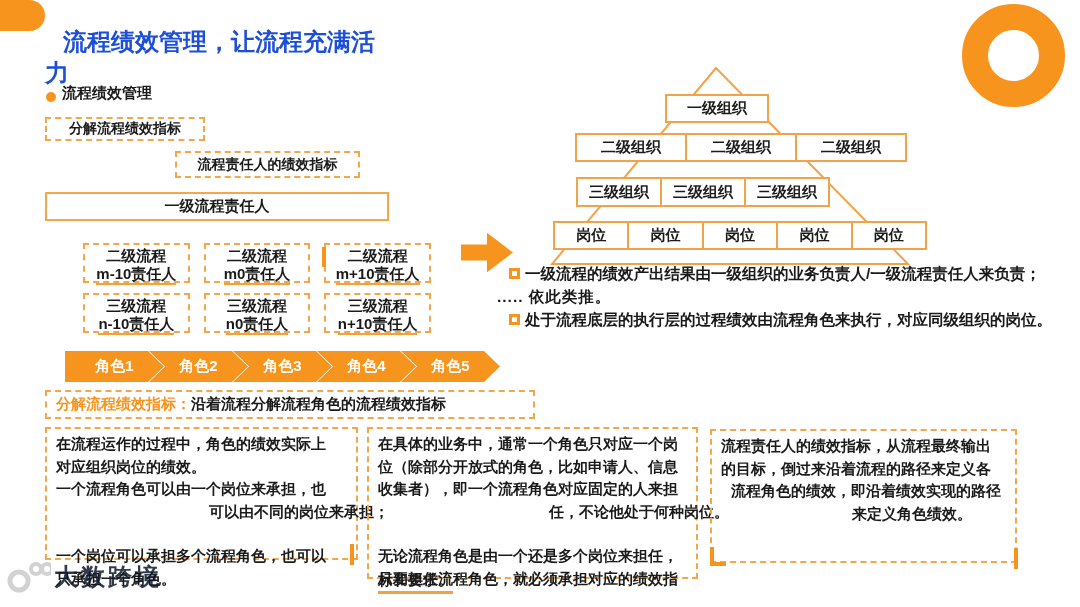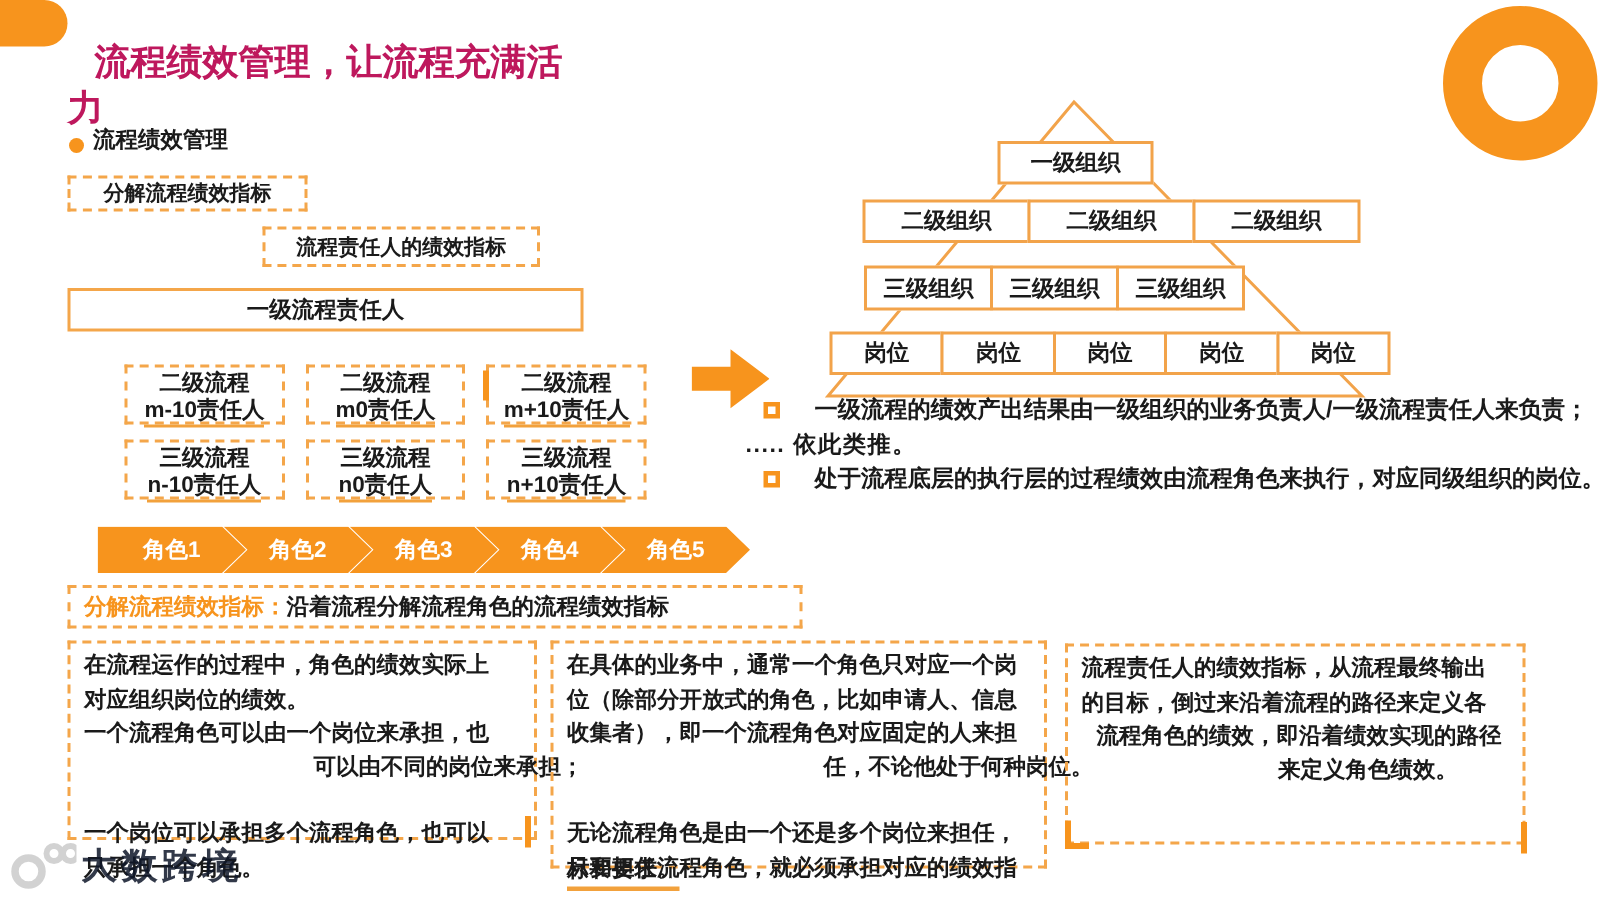--- a/index.html
+++ b/index.html
@@ -6,21 +6,21 @@
   html,body { width:1080px; height:607px; }
   body {
     position: relative; overflow: hidden; background:#ffffff;
     font-family: "Liberation Sans", "DejaVu Sans", sans-serif;
     color:#1a1a1a;
   }
   .abs { position:absolute; }
 
   
   .pill { left:0; top:26; width:45px; height:31px; background:#F7941D; border-radius:0 16px 16px 0; }
-  .title { left:45px; top:26px; width:420px; font-size:24px; line-height:31px; font-weight:700; color:#be185d; }
+  .title { left:45px; top:26px; width:420px; font-size:24px; line-height:31px; font-weight:700; color:#1d4ed8; }
   .title .t1 { display:block; margin-left:18px; }
   .title .t2 { display:block; }
   .ring { left:962px; top:4px; width:103px; height:103px; border:26px solid #F7941D; border-radius:50%; }
 
   .section-dot { left:46px; top:92px; width:10px; height:10px; border-radius:50%; background:#F7941D; }
   .section-label { left:62px; top:84px; font-size:15px; font-weight:700; }
 
   
   .dash { border:2px dashed #F4A64A; }
   .solid { border:2px solid #F4A64A; }
@@ -56,21 +56,21 @@
   .p-box { flex:1; background:#fff; border:2px solid #F2A34A; margin:0 -1px;
            display:flex; align-items:center; justify-content:center; font-size:15px; font-weight:700; }
   .pr1 { left:126px; top:36px;  width:102px; height:29px; }
   .pr2 { left:36px;  top:75px;  width:330px; height:29px; }
   .pr3 { left:37px;  top:119px; width:252px; height:30px; }
   .pr4 { left:14px;  top:163px; width:372px; height:29px; }
 
   
   .bullets { left:497px; top:262px; width:580px; font-size:15.5px; font-weight:700; }
   .b-item { display:flex; line-height:23px; }
-  .b-item.ind { padding-left:12px;gap:18px; }
+  .b-item.ind { padding-left:12px; }
   .b-sq { flex:none; width:11px; height:11px; border:3px solid #F7941D; margin:6px 5px 0 0; }
   .b-dots { letter-spacing:1px; }
 
   
   .nb { position:absolute; border:2px dashed #F4A64A; padding:4px 9px; font-size:15px; font-weight:700; line-height:22.5px; overflow:visible; }
   .nb1 { left:45px;  top:427px; width:313px; height:133px; }
   .nb2 { left:367px; top:427px; width:331px; height:152px; }
   .nb3 { left:710px; top:429px; width:307px; height:134px; }
   .ln { display:block; }
   .sp { height:22px; }

